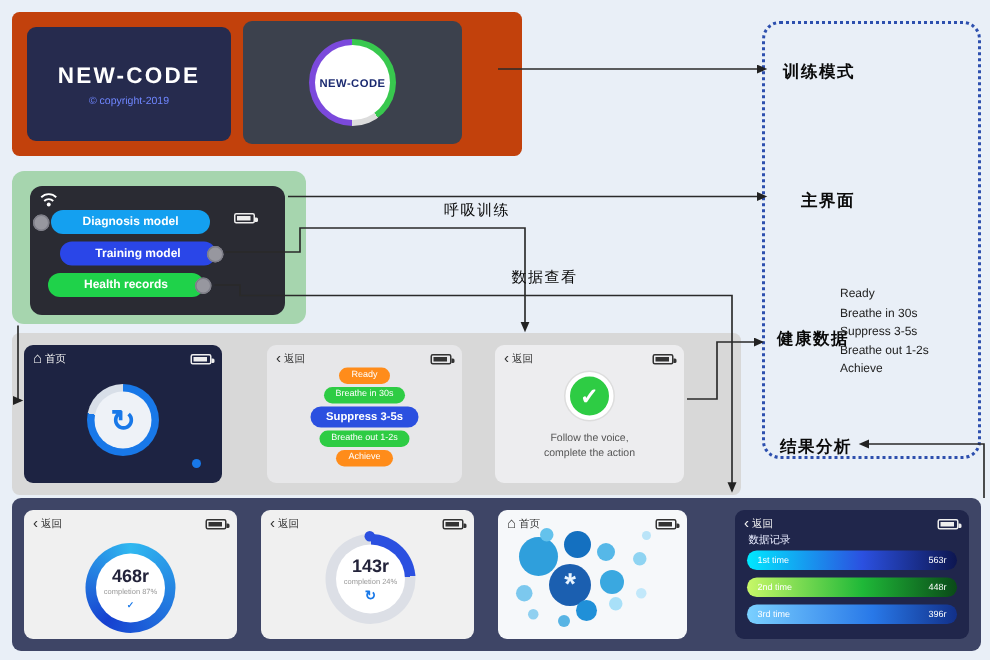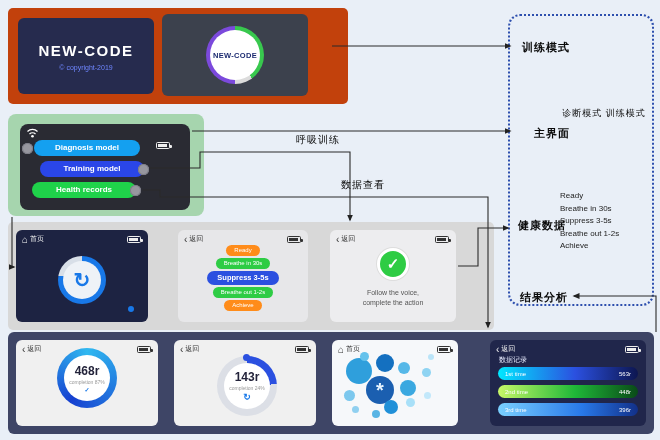--- a/index.html
+++ b/index.html
@@ -56,21 +56,21 @@
   #home-ring .ring-inner{inset:5px;background:#eef2f7;font-size:20px;font-weight:bold;color:#1878e8}
   .blue-dot{position:absolute;left:112px;top:76px;width:6px;height:6px;border-radius:50%;background:#1878e8}
 
   .pill-stack{position:absolute;left:0;right:0;top:15px;display:flex;flex-direction:column;align-items:center;gap:2px}
   .pill{height:11px;line-height:11px;border-radius:6px;color:#fff;font-size:6px;padding:0 8px;white-space:nowrap}
   .pill.big{height:14px;line-height:14px;font-size:7.5px;font-weight:bold;border-radius:7px;padding:0 10px}
 
   .check-circle{position:absolute;left:47px;top:18px;width:32px;height:32px;border-radius:50%;background:#2ecc44;border:3px solid #fff;box-shadow:0 0 0 1px #ddd;display:flex;align-items:center;justify-content:center;color:#fff;font-size:15px;font-weight:bold}
   .voice-msg{position:absolute;left:0;right:0;top:58px;text-align:center;font-size:7px;color:#555;line-height:9.5px}
 
-  #r1-ring{left:41px;top:8px;width:60px;height:60px;background:conic-gradient(#30b8f0,#1640d0 60%,#30b8f0 100%)}
+  #r1-ring{left:41px;top:22px;width:60px;height:60px;background:conic-gradient(#30b8f0,#1640d0 60%,#30b8f0 100%)}
   #r2-ring{left:43px;top:16px;width:60px;height:60px;background:conic-gradient(#2b50e0 0 24%,#dcdfe6 24% 100%)}
   #r1-ring .ring-inner,#r2-ring .ring-inner{inset:7px}
   .rv{font-size:12px;font-weight:bold;color:#23233a}
   .rc{font-size:5px;color:#999;margin-top:1px}
   .rchk{font-size:6px;color:#1878e8;margin-top:1px;font-weight:bold}
   .rref{font-size:9px;color:#1878e8;margin-top:1px;font-weight:bold}
   .ring-dot{position:absolute;left:26px;top:-2px;width:7px;height:7px;border-radius:50%;background:#2b50e0}
 
   .bubble{position:absolute;border-radius:50%}
   .flake{display:flex;align-items:center;justify-content:center;height:100%;font-size:20px;color:#e8f4ff;font-weight:bold}
@@ -245,21 +245,20 @@
         <span>3rd time</span>
         <span>396r</span>
       </div>
     </div>
   </div>
 
   <div class="panel" id="panel-dotted">
     <div class="anno" id="anno-boot">训练模式</div>
     <div class="anno" id="anno-main">主界面</div>
     <div class="anno" id="anno-modes">
-      <div>诊断模式  训练模式</div>
     </div>
     <div class="anno" id="anno-prompt">健康数据</div>
     <div class="anno" id="anno-prompt-items">
       <div>Ready</div>
       <div>Breathe in 30s</div>
       <div>Suppress 3-5s</div>
       <div>Breathe out 1-2s</div>
       <div>Achieve</div>
     </div>
     <div class="anno" id="anno-result">结果分析</div>

